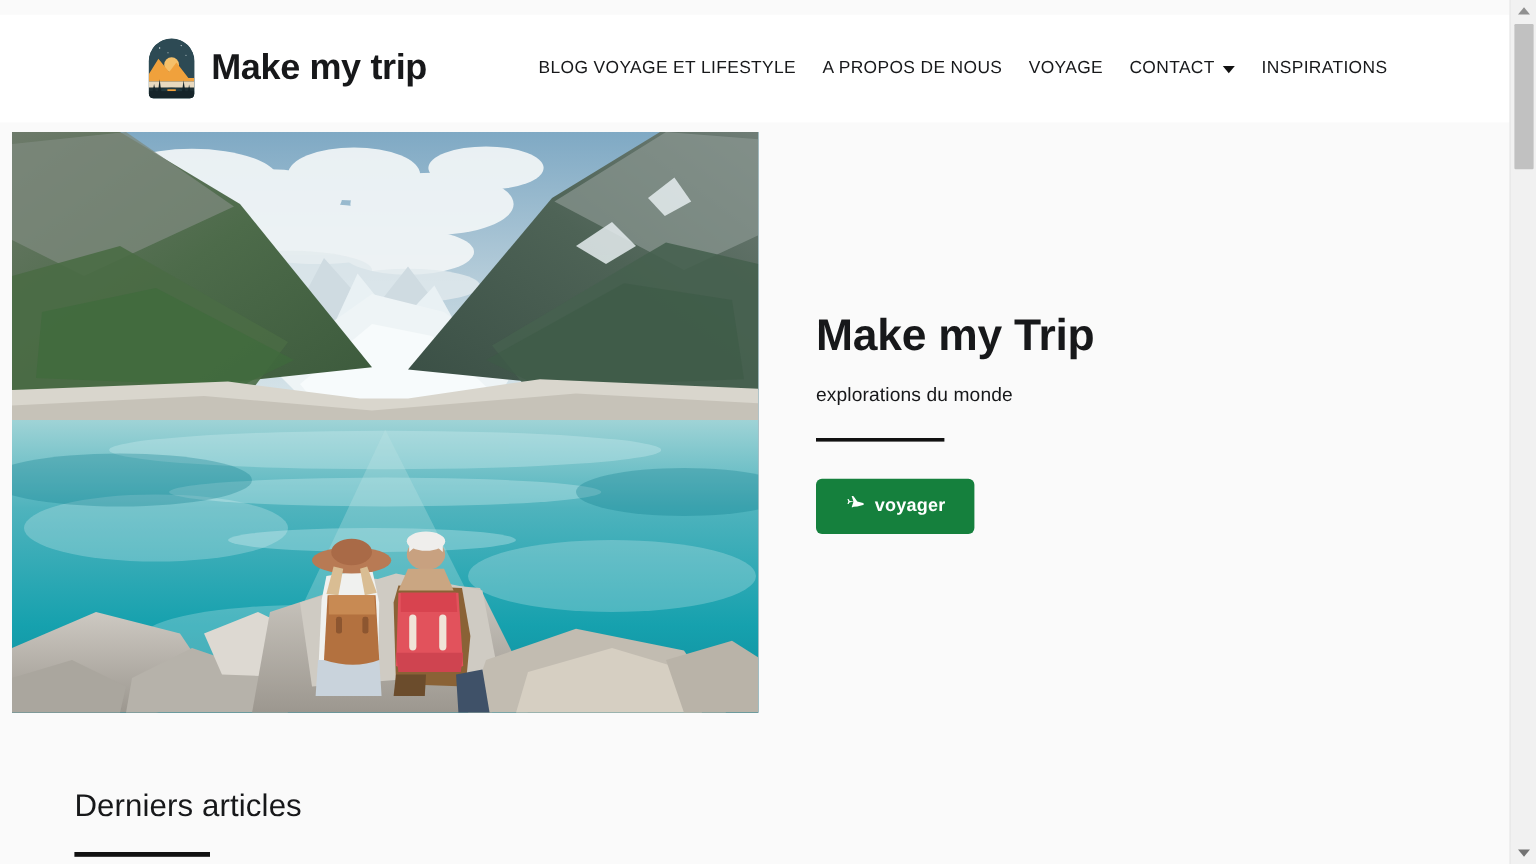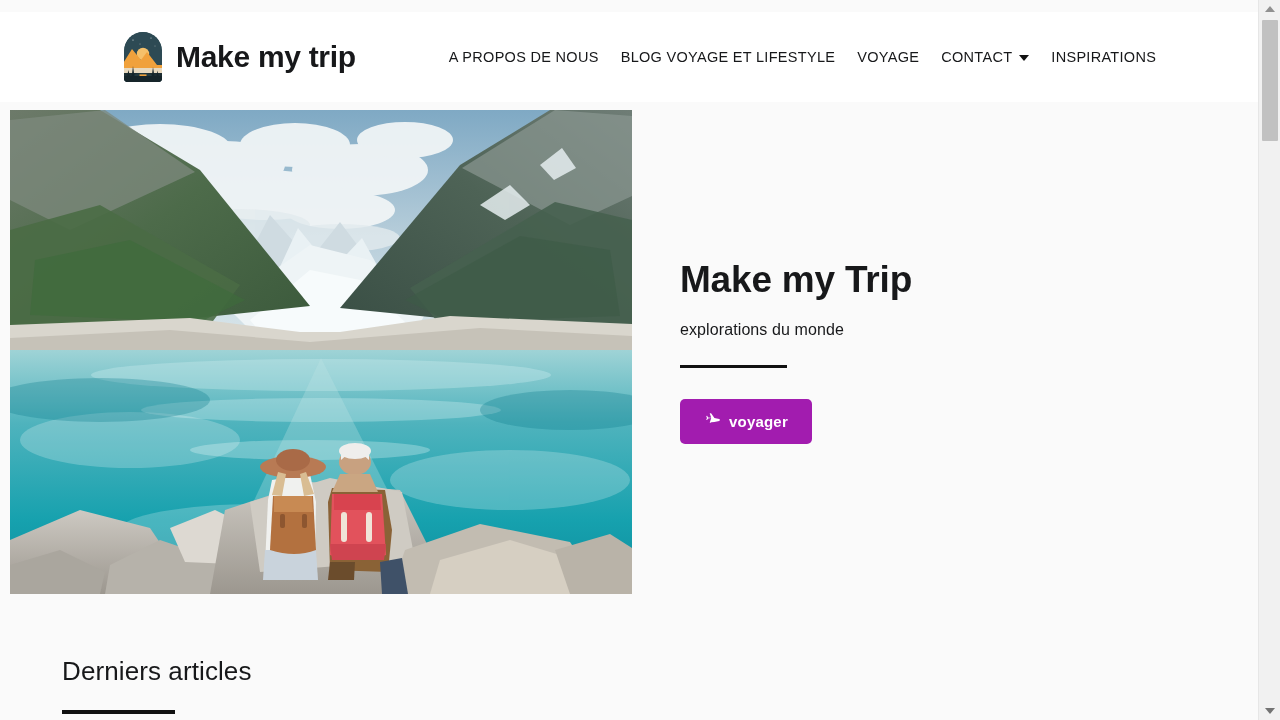--- a/index.html
+++ b/index.html
@@ -138,21 +138,21 @@
     height: 3px;
     background: #111;
     margin-top: 26px;
   }
 
   .cta {
     margin-top: 31px;
     display: inline-flex;
     align-items: center;
     gap: 9px;
-    background: #a21caf;
+    background: #15803d;
     color: #ffffff;
     border: none;
     border-radius: 5px;
     padding: 13px 24px;
     font-family: "Liberation Sans", sans-serif;
     font-size: 15px;
     font-weight: 700;
     letter-spacing: 0.2px;
     cursor: pointer;
   }
@@ -251,24 +251,24 @@
             <path d="M34.8,45 L33.6,38.5 L32.4,45 Z" fill="#16252a"></path>
             <rect x="-2" y="44" width="42" height="6" fill="#16252a"></rect>
           </g>
         </svg>
       </span>
       <span class="brand-name">Make my trip</span>
     </a>
 
     <nav class="main-nav">
       <a class="nav-item" href="#">
-        <span>A PROPOS DE NOUS</span>
+        <span>BLOG VOYAGE ET LIFESTYLE</span>
       </a>
       <a class="nav-item" href="#">
-        <span>BLOG VOYAGE ET LIFESTYLE</span>
+        <span>A PROPOS DE NOUS</span>
       </a>
       <a class="nav-item" href="#">
         <span>VOYAGE</span>
       </a>
       <a class="nav-item" href="#">
         <span>CONTACT</span>
         <span class="caret"></span>
       </a>
       <a class="nav-item" href="#">
         <span>INSPIRATIONS</span>

